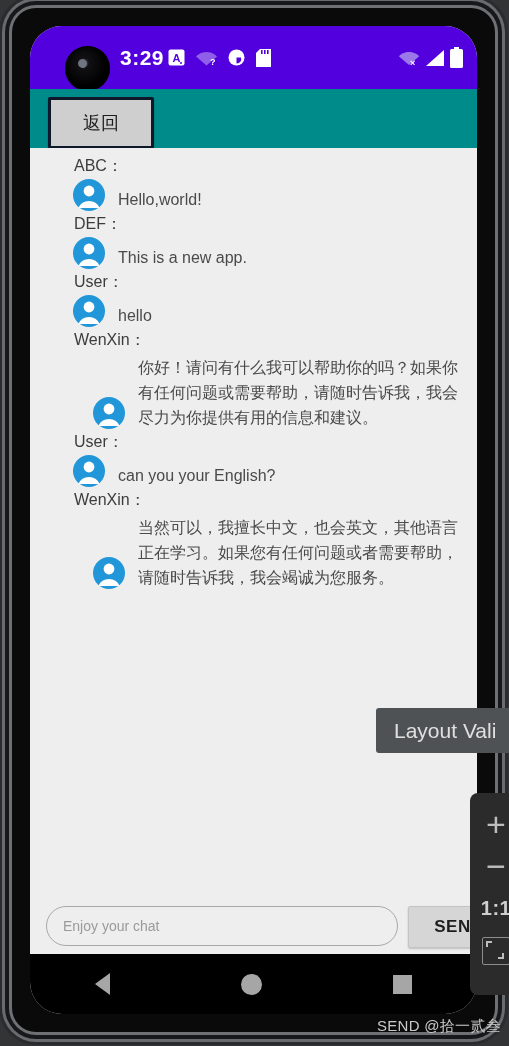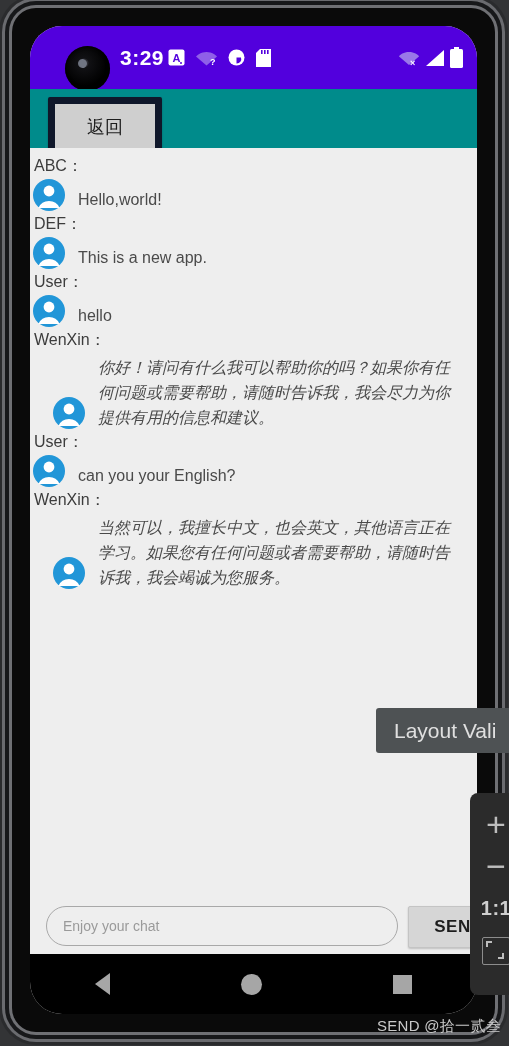--- a/index.html
+++ b/index.html
@@ -45,36 +45,36 @@
   #status-right-icons{
     position:absolute;right:14px;top:0;height:63px;display:flex;align-items:center;gap:5px;
   }
   .sicon{display:block;}
   
   #app-bar{
     position:absolute;left:0;top:63px;width:100%;height:59px;background:#008b8b;
   }
   #back-button{
     position:absolute;left:18px;top:8px;width:100px;height:46px;
-    background:#cfcfcf;border:7px solid #0f172a;border-radius:2px;
+    background:#cfcfcf;border:3px solid #0f172a;border-radius:2px;
     box-shadow:0 1px 2px rgba(0,0,0,.25);
     display:flex;align-items:center;justify-content:center;
     font-size:18px;color:#1d1d1d;cursor:pointer;
   }
   
   #chat-list{
     position:absolute;left:0;top:122px;width:100%;height:756px;
     background:#eeeeee;overflow:hidden;padding-top:6px;box-sizing:border-box;
   }
-  .msg-block{padding:0 6px 0 2px;}
+  .msg-block{padding:0 6px 0 2px;margin-left:40px;}
   .msg-sender{
     font-size:16px;color:#3c3c3c;margin:2px 0 1px 2px;line-height:20px;
   }
   .msg-row{display:flex;align-items:flex-end;}
-  .msg-row.indent{padding-left:20px;font-style:italic;}
+  .msg-row.indent{padding-left:20px;}
   .avatar{
     flex:0 0 auto;width:34px;height:34px;border-radius:50%;margin-top:1px;
   }
   .msg-text{
     font-size:16px;color:#4a4a4a;line-height:25px;margin-left:12px;
     padding-top:4px;max-width:368px;
   }
   .msg-text.wide{max-width:358px;}
   
   #composer{

